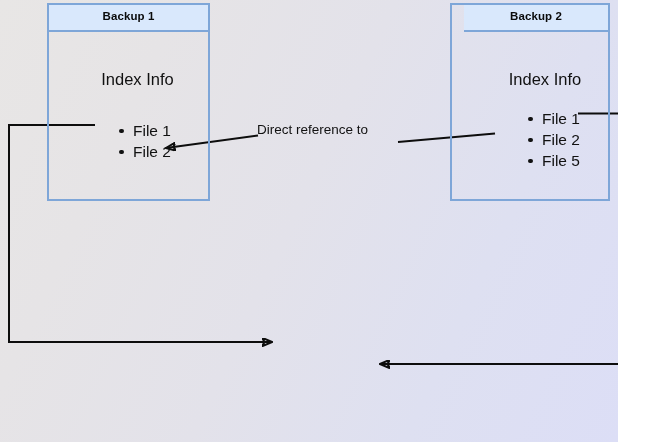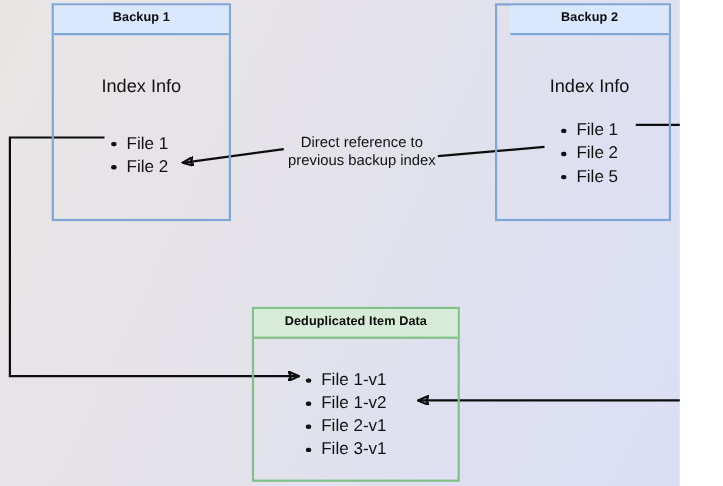--- a/index.html
+++ b/index.html
@@ -38,20 +38,21 @@
     font-size: 11.5px;
     font-weight: bold;
     color: #0b0b0b;
     line-height: 1;
     padding: 6px 2px 7px 2px;
     letter-spacing: 0.1px;
   }
   .node .node-body {
     position: relative;
     flex: 1 1 auto;
+    margin-left: 18px;
   }
 
   .node.green {
     border-color: #82c08a;
   }
   .node.green .node-header {
     border-bottom-color: #82c08a;
     background: #d6ecd8;
   }
 
@@ -86,21 +87,21 @@
     top: 9px;
     width: 4.5px;
     height: 4.5px;
     border-radius: 50%;
     background: #111111;
   }
 
   
   .caption {
     position: absolute;
-    text-align: center;
+    text-align: left;
     font-size: 13.5px;
     line-height: 16px;
     color: #111111;
     white-space: nowrap;
   }
 
   
   #connectors {
     position: absolute;
     left: 0;
@@ -154,30 +155,18 @@
     <div class="node-body">
       <div class="index-title" style="top:39px;">Index Info</div>
       <ul class="file-list" style="left:43px; top:76px;">
         <li>File 1</li>
         <li>File 2</li>
         <li>File 5</li>
       </ul>
     </div>
   </div>
 
-  <div class="node green" style="left:229px; top:279px; width:189px; height:159px;">
-    <div class="node-header">Deduplicated Item Data</div>
-    <div class="node-body">
-      <ul class="file-list" style="left:44px; top:27px;">
-        <li>File 1-v1</li>
-        <li>File 1-v2</li>
-        <li>File 2-v1</li>
-        <li>File 3-v1</li>
-      </ul>
-    </div>
-  </div>
 
   <div class="caption" style="left:257px; top:122px; width:144px;">
     <div>Direct reference to</div>
-    <div>previous backup index</div>
   </div>
 
 </div>
 
 </body></html>

